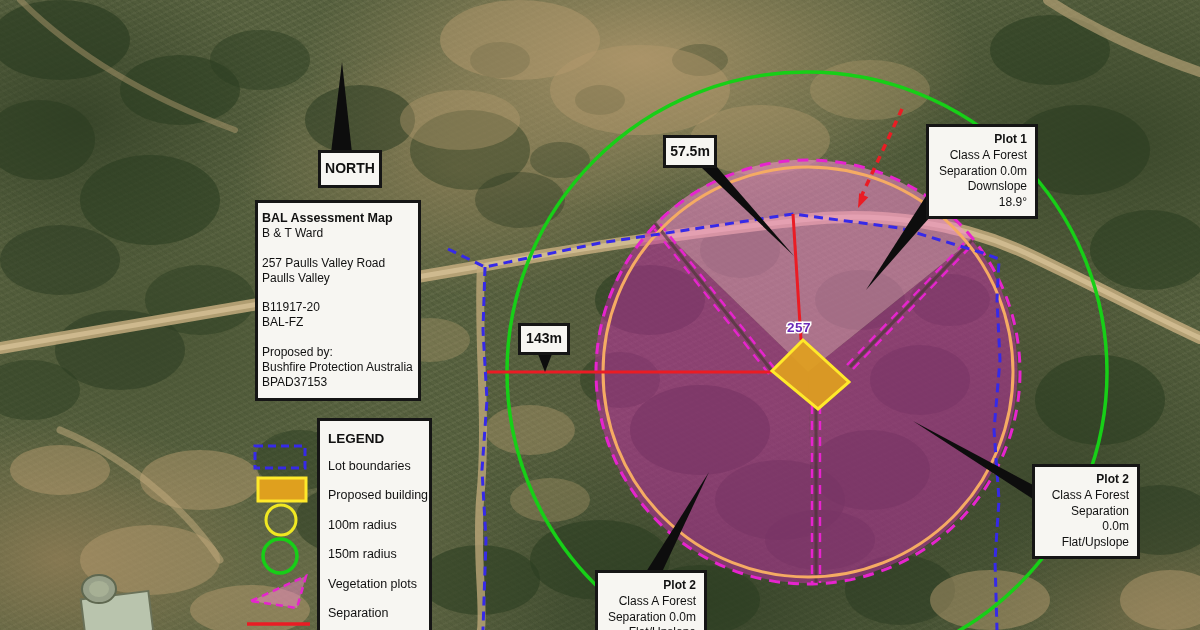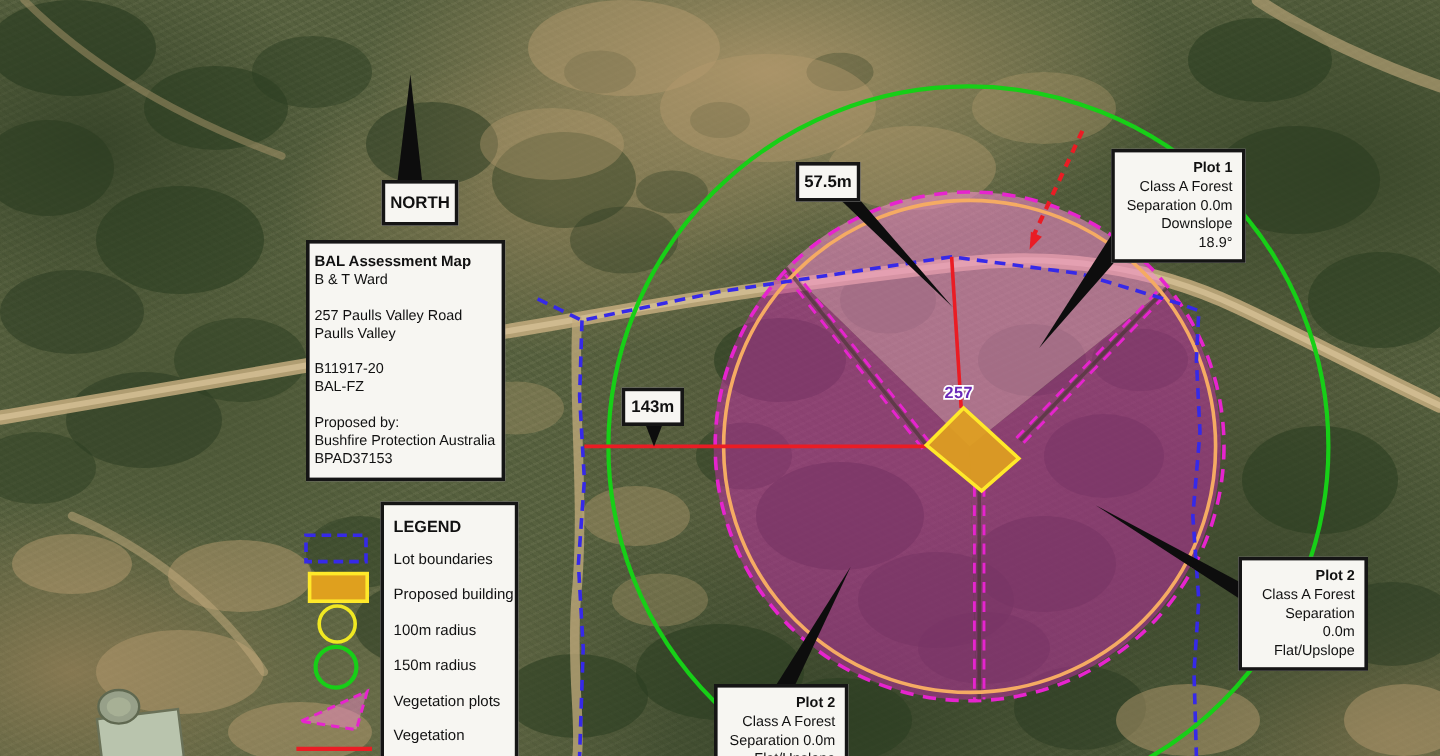--- a/index.html
+++ b/index.html
@@ -228,16 +228,16 @@
     <div>Flat/Upslope</div>
   </div>
 
   <div class="cbox legendbox">
     <div class="title">LEGEND</div>
     <div class="legend-item">Lot boundaries</div>
     <div class="legend-item">Proposed building</div>
     <div class="legend-item">100m radius</div>
     <div class="legend-item">150m radius</div>
     <div class="legend-item">Vegetation plots</div>
-    <div class="legend-item">Vegetation</div>
+    <div class="legend-item">Separation</div>
   </div>
 
 </div>
 
 </body></html>

